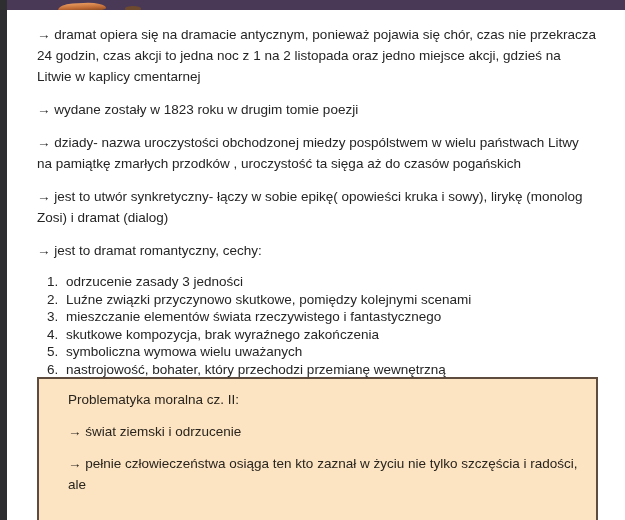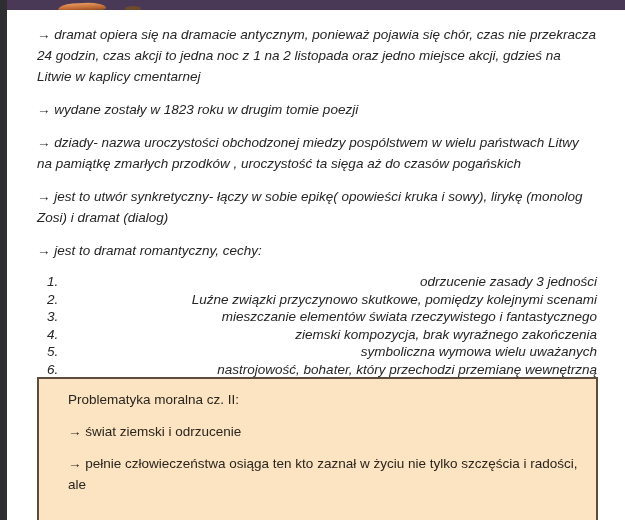--- a/index.html
+++ b/index.html
@@ -42,30 +42,28 @@
     border-radius: 50% 50% 40% 40%;
   }
 
   .note-canvas {
     position: absolute;
     left: 37px; top: 24px;
     width: 560px;
     color: #252525;
     font-size: 13.5px;
     line-height: 21px;
-    font-style: italic;
   }
   .para { margin: 0 0 12px 0; }
 
   ol.features {
     margin: 6px 0 0 0;
     padding: 0 0 0 25px;
     line-height: 17px;
     font-size: 13.5px;
-    text-align: right;
   }
   ol.features li { margin: 0 0 0.5px 0; padding-left: 4px; }
 
   .callout {
     position: absolute;
     left: 37px; top: 377px;
     width: 531px;
     height: 220px;
     background: #fce4c2;
     border: 2px solid #5e4c3f;
@@ -92,21 +90,21 @@
     <p class="para">→ dramat opiera się na dramacie antycznym, ponieważ pojawia się chór, czas nie przekracza 24 godzin, czas akcji to jedna noc z 1 na 2 listopada oraz jedno miejsce akcji, gdzieś na Litwie w kaplicy cmentarnej</p>
     <p class="para">→ wydane zostały w 1823 roku w drugim tomie poezji</p>
     <p class="para">→ dziady- nazwa uroczystości obchodzonej miedzy pospólstwem w wielu państwach Litwy na pamiątkę zmarłych przodków , uroczystość ta sięga aż do czasów pogańskich</p>
     <p class="para">→ jest to utwór synkretyczny- łączy w sobie epikę( opowieści kruka i sowy), lirykę (monolog Zosi) i dramat (dialog)</p>
     <p class="para">→ jest to dramat romantyczny, cechy:</p>
 
     <ol class="features">
       <li>odrzucenie zasady 3 jedności</li>
       <li>Luźne związki przyczynowo skutkowe, pomiędzy kolejnymi scenami</li>
       <li>mieszczanie elementów świata rzeczywistego i fantastycznego</li>
-      <li>ziemski kompozycja, brak wyraźnego zakończenia</li>
+      <li>skutkowe kompozycja, brak wyraźnego zakończenia</li>
       <li>symboliczna wymowa wielu uważanych</li>
       <li>nastrojowość, bohater, który przechodzi przemianę wewnętrzną</li>
     </ol>
   </div>
 
   <div class="callout" style="background: rgb(252, 228, 194); border-color: rgb(94, 76, 63);">
     <p class="para">Problematyka moralna cz. II:</p>
     <p class="para">→ świat ziemski i odrzucenie</p>
     <p class="para">→ pełnie człowieczeństwa osiąga ten kto zaznał w życiu nie tylko szczęścia i radości, ale</p>
   </div>

